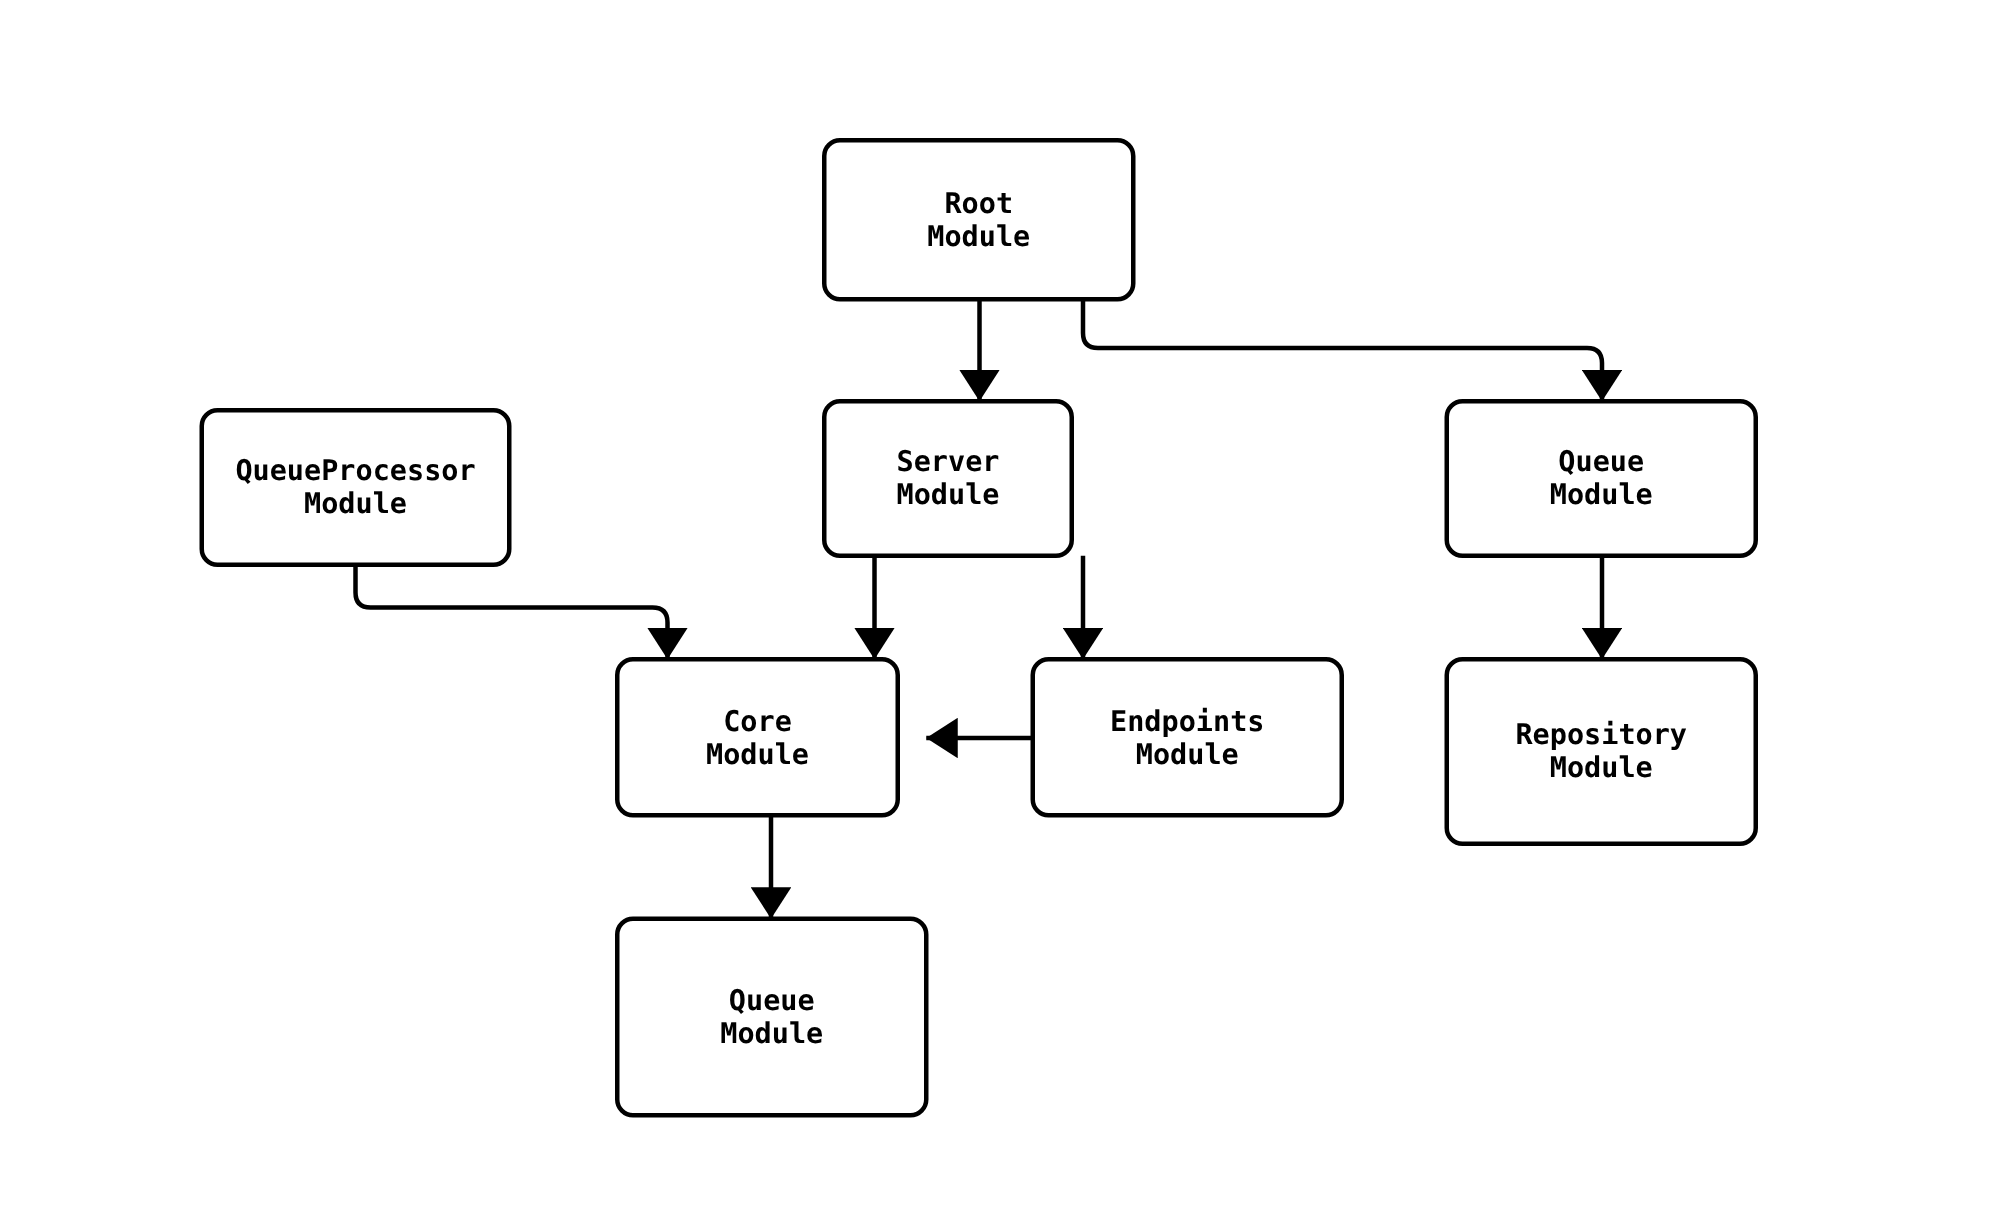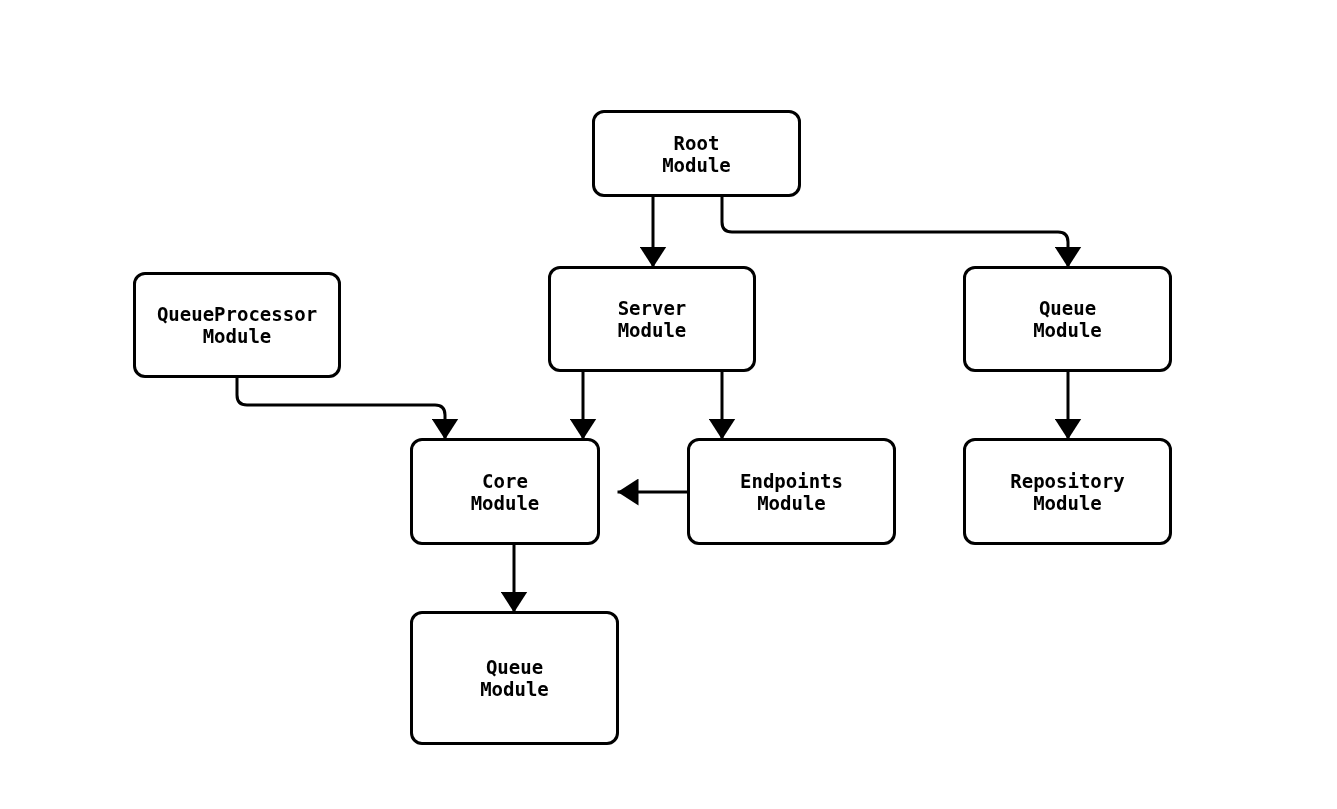--- a/index.html
+++ b/index.html
@@ -67,45 +67,45 @@
         <path d="M722,198 L722,222 Q722,232 732,232 L1058,232 Q1068,232 1068,242 L1068,266" class="edge" marker-end="url(#arrow)"></path>
         <path d="M237,372 L237,395 Q237,405 247,405 L435,405 Q445,405 445,415 L445,438" class="edge" marker-end="url(#arrow)"></path>
         <path d="M583,372 L583,438" class="edge" marker-end="url(#arrow)"></path>
         <path d="M722,372 L722,438" class="edge" marker-end="url(#arrow)"></path>
         <path d="M687,492 L619,492" class="edge" marker-end="url(#arrow)"></path>
         <path d="M1068,372 L1068,438" class="edge" marker-end="url(#arrow)"></path>
         <path d="M514,545 L514,611" class="edge" marker-end="url(#arrow)"></path>
       </g>
   </svg>
   <div id="diagram-nodes">
-      <div class="node" style="left: 548px; top: 110px; width: 209px; height: 87px; margin-left: 44px;">
+      <div class="node" style="left: 548px; top: 92px; width: 209px; height: 109px;">
         <div class="node-label-line">Root</div>
         <div class="node-label-line">Module</div>
       </div>
       <div class="node" style="left: 133px; top: 272px; width: 208px; height: 106px;">
         <div class="node-label-line">QueueProcessor</div>
         <div class="node-label-line">Module</div>
       </div>
-      <div class="node" style="left: 548px; top: 266px; width: 208px; height: 106px;">
+      <div class="node" style="left: 548px; top: 266px; width: 168px; height: 106px;">
         <div class="node-label-line">Server</div>
         <div class="node-label-line">Module</div>
       </div>
       <div class="node" style="left: 963px; top: 266px; width: 209px; height: 106px;">
         <div class="node-label-line">Queue</div>
         <div class="node-label-line">Module</div>
       </div>
       <div class="node" style="left: 410px; top: 438px; width: 190px; height: 107px;">
         <div class="node-label-line">Core</div>
         <div class="node-label-line">Module</div>
       </div>
       <div class="node" style="left: 687px; top: 438px; width: 209px; height: 107px;">
         <div class="node-label-line">Endpoints</div>
         <div class="node-label-line">Module</div>
       </div>
-      <div class="node" style="left: 963px; top: 438px; width: 209px; height: 107px;">
+      <div class="node" style="left: 963px; top: 438px; width: 209px; height: 126px;">
         <div class="node-label-line">Repository</div>
         <div class="node-label-line">Module</div>
       </div>
       <div class="node" style="left: 410px; top: 611px; width: 209px; height: 134px;">
         <div class="node-label-line">Queue</div>
         <div class="node-label-line">Module</div>
       </div>
     </div>
 </div>
 

